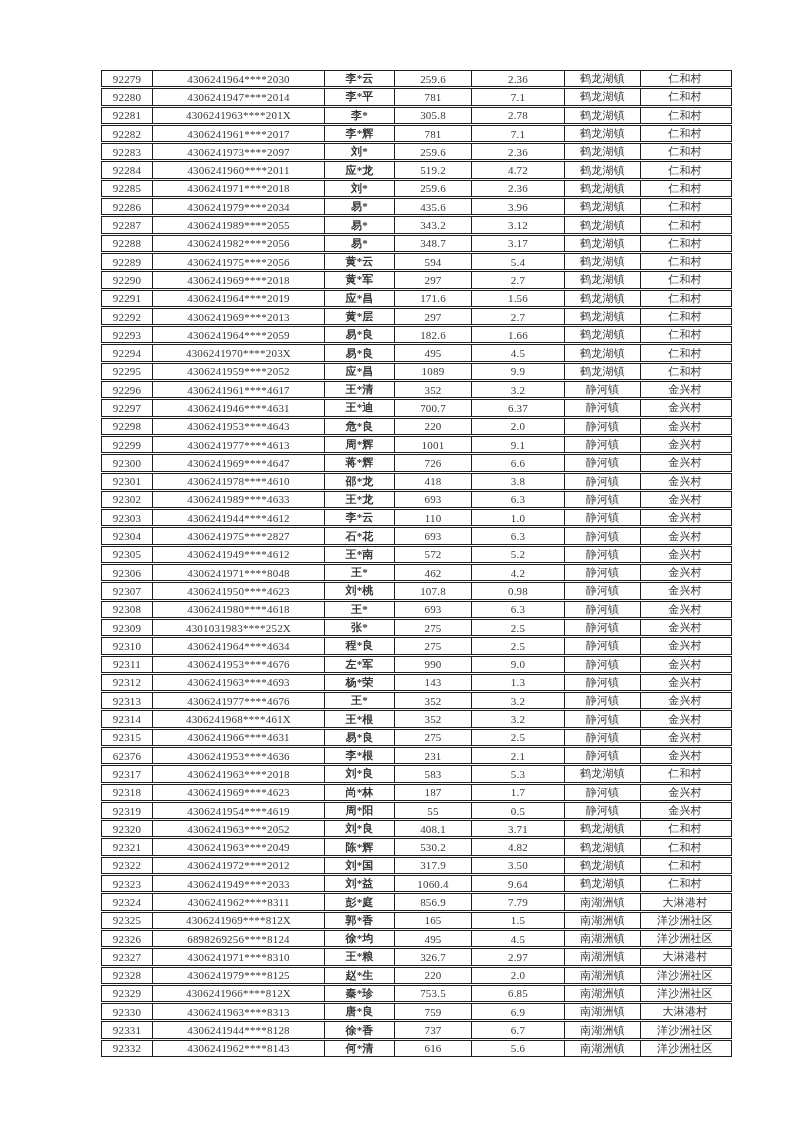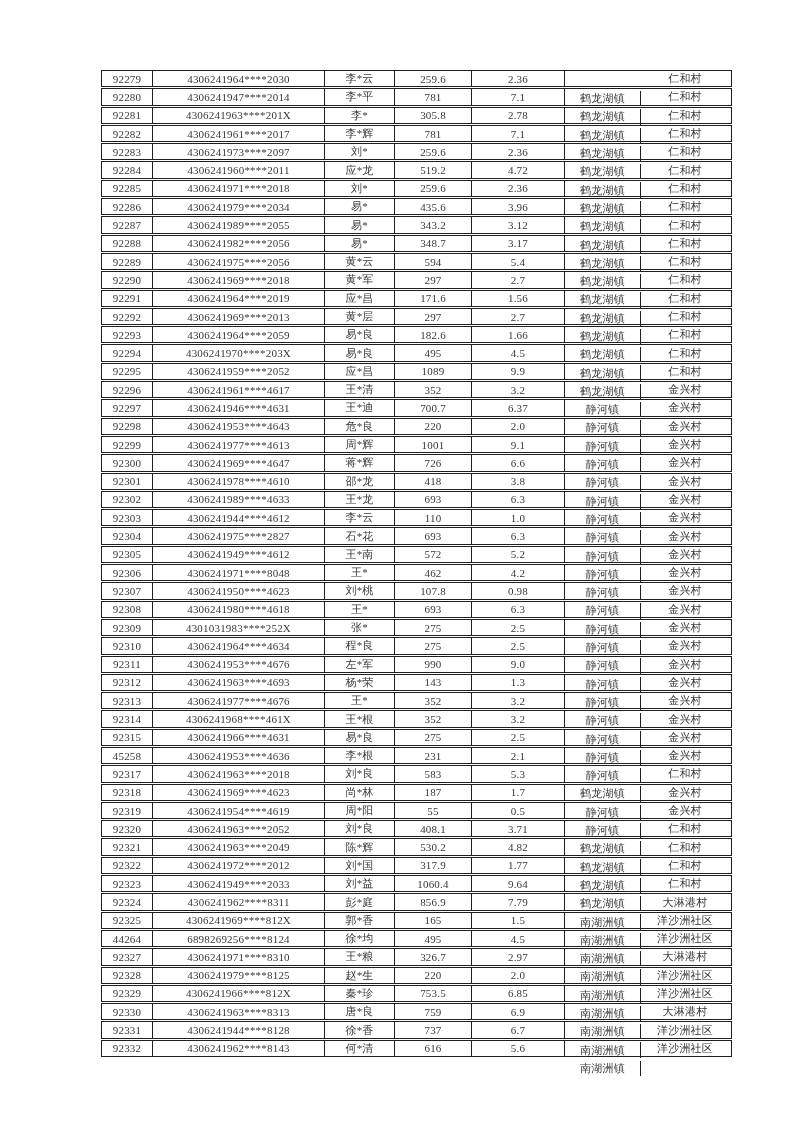--- a/index.html
+++ b/index.html
@@ -45,24 +45,24 @@
     border-right: 1px solid #1f1f1f;
     font-size: 11px;
     color: #383838;
     white-space: nowrap;
     overflow: hidden;
     letter-spacing: 0.2px;
   }
   .t-cell:last-child { border-right: none; }
   .c-serial  { flex: 0 0 51px; }
   .c-id      { flex: 0 0 172px; }
-  .c-name    { flex: 0 0 70px; }
+  .c-name    { flex: 0 0 70px; font-weight: bold; }
   .c-amount  { flex: 0 0 77px; text-align: center; }
   .c-area    { flex: 0 0 93px; }
-  .c-town    { flex: 0 0 76px; margin-top: 20px; }
+  .c-town    { flex: 0 0 76px; }
   .c-village { flex: 0 0 88px; }
 </style>
 </head>
 <body>
 
 <div class="page">
   <div class="subsidy-table" id="table-root">
   <div class="t-row">
     <div class="t-cell c-serial">92279</div>
     <div class="t-cell c-id">4306241964****2030</div>
@@ -427,21 +427,21 @@
     <div class="t-cell c-serial">92315</div>
     <div class="t-cell c-id">4306241966****4631</div>
     <div class="t-cell c-name">易*良</div>
     <div class="t-cell c-amount">275</div>
     <div class="t-cell c-area">2.5</div>
     <div class="t-cell c-town">静河镇</div>
     <div class="t-cell c-village">金兴村</div>
   </div>
 
   <div class="t-row">
-    <div class="t-cell c-serial">45258</div>
+    <div class="t-cell c-serial">62376</div>
     <div class="t-cell c-id">4306241953****4636</div>
     <div class="t-cell c-name">李*根</div>
     <div class="t-cell c-amount">231</div>
     <div class="t-cell c-area">2.1</div>
     <div class="t-cell c-town">静河镇</div>
     <div class="t-cell c-village">金兴村</div>
   </div>
 
   <div class="t-row">
     <div class="t-cell c-serial">92317</div>
@@ -491,21 +491,21 @@
     <div class="t-cell c-area">4.82</div>
     <div class="t-cell c-town">鹤龙湖镇</div>
     <div class="t-cell c-village">仁和村</div>
   </div>
 
   <div class="t-row">
     <div class="t-cell c-serial">92322</div>
     <div class="t-cell c-id">4306241972****2012</div>
     <div class="t-cell c-name">刘*国</div>
     <div class="t-cell c-amount">317.9</div>
-    <div class="t-cell c-area">1.77</div>
+    <div class="t-cell c-area">3.50</div>
     <div class="t-cell c-town">鹤龙湖镇</div>
     <div class="t-cell c-village">仁和村</div>
   </div>
 
   <div class="t-row">
     <div class="t-cell c-serial">92323</div>
     <div class="t-cell c-id">4306241949****2033</div>
     <div class="t-cell c-name">刘*益</div>
     <div class="t-cell c-amount">1060.4</div>
     <div class="t-cell c-area">9.64</div>
@@ -527,21 +527,21 @@
     <div class="t-cell c-serial">92325</div>
     <div class="t-cell c-id">4306241969****812X</div>
     <div class="t-cell c-name">郭*香</div>
     <div class="t-cell c-amount">165</div>
     <div class="t-cell c-area">1.5</div>
     <div class="t-cell c-town">南湖洲镇</div>
     <div class="t-cell c-village">洋沙洲社区</div>
   </div>
 
   <div class="t-row">
-    <div class="t-cell c-serial">44264</div>
+    <div class="t-cell c-serial">92326</div>
     <div class="t-cell c-id">6898269256****8124</div>
     <div class="t-cell c-name">徐*均</div>
     <div class="t-cell c-amount">495</div>
     <div class="t-cell c-area">4.5</div>
     <div class="t-cell c-town">南湖洲镇</div>
     <div class="t-cell c-village">洋沙洲社区</div>
   </div>
 
   <div class="t-row">
     <div class="t-cell c-serial">92327</div>

